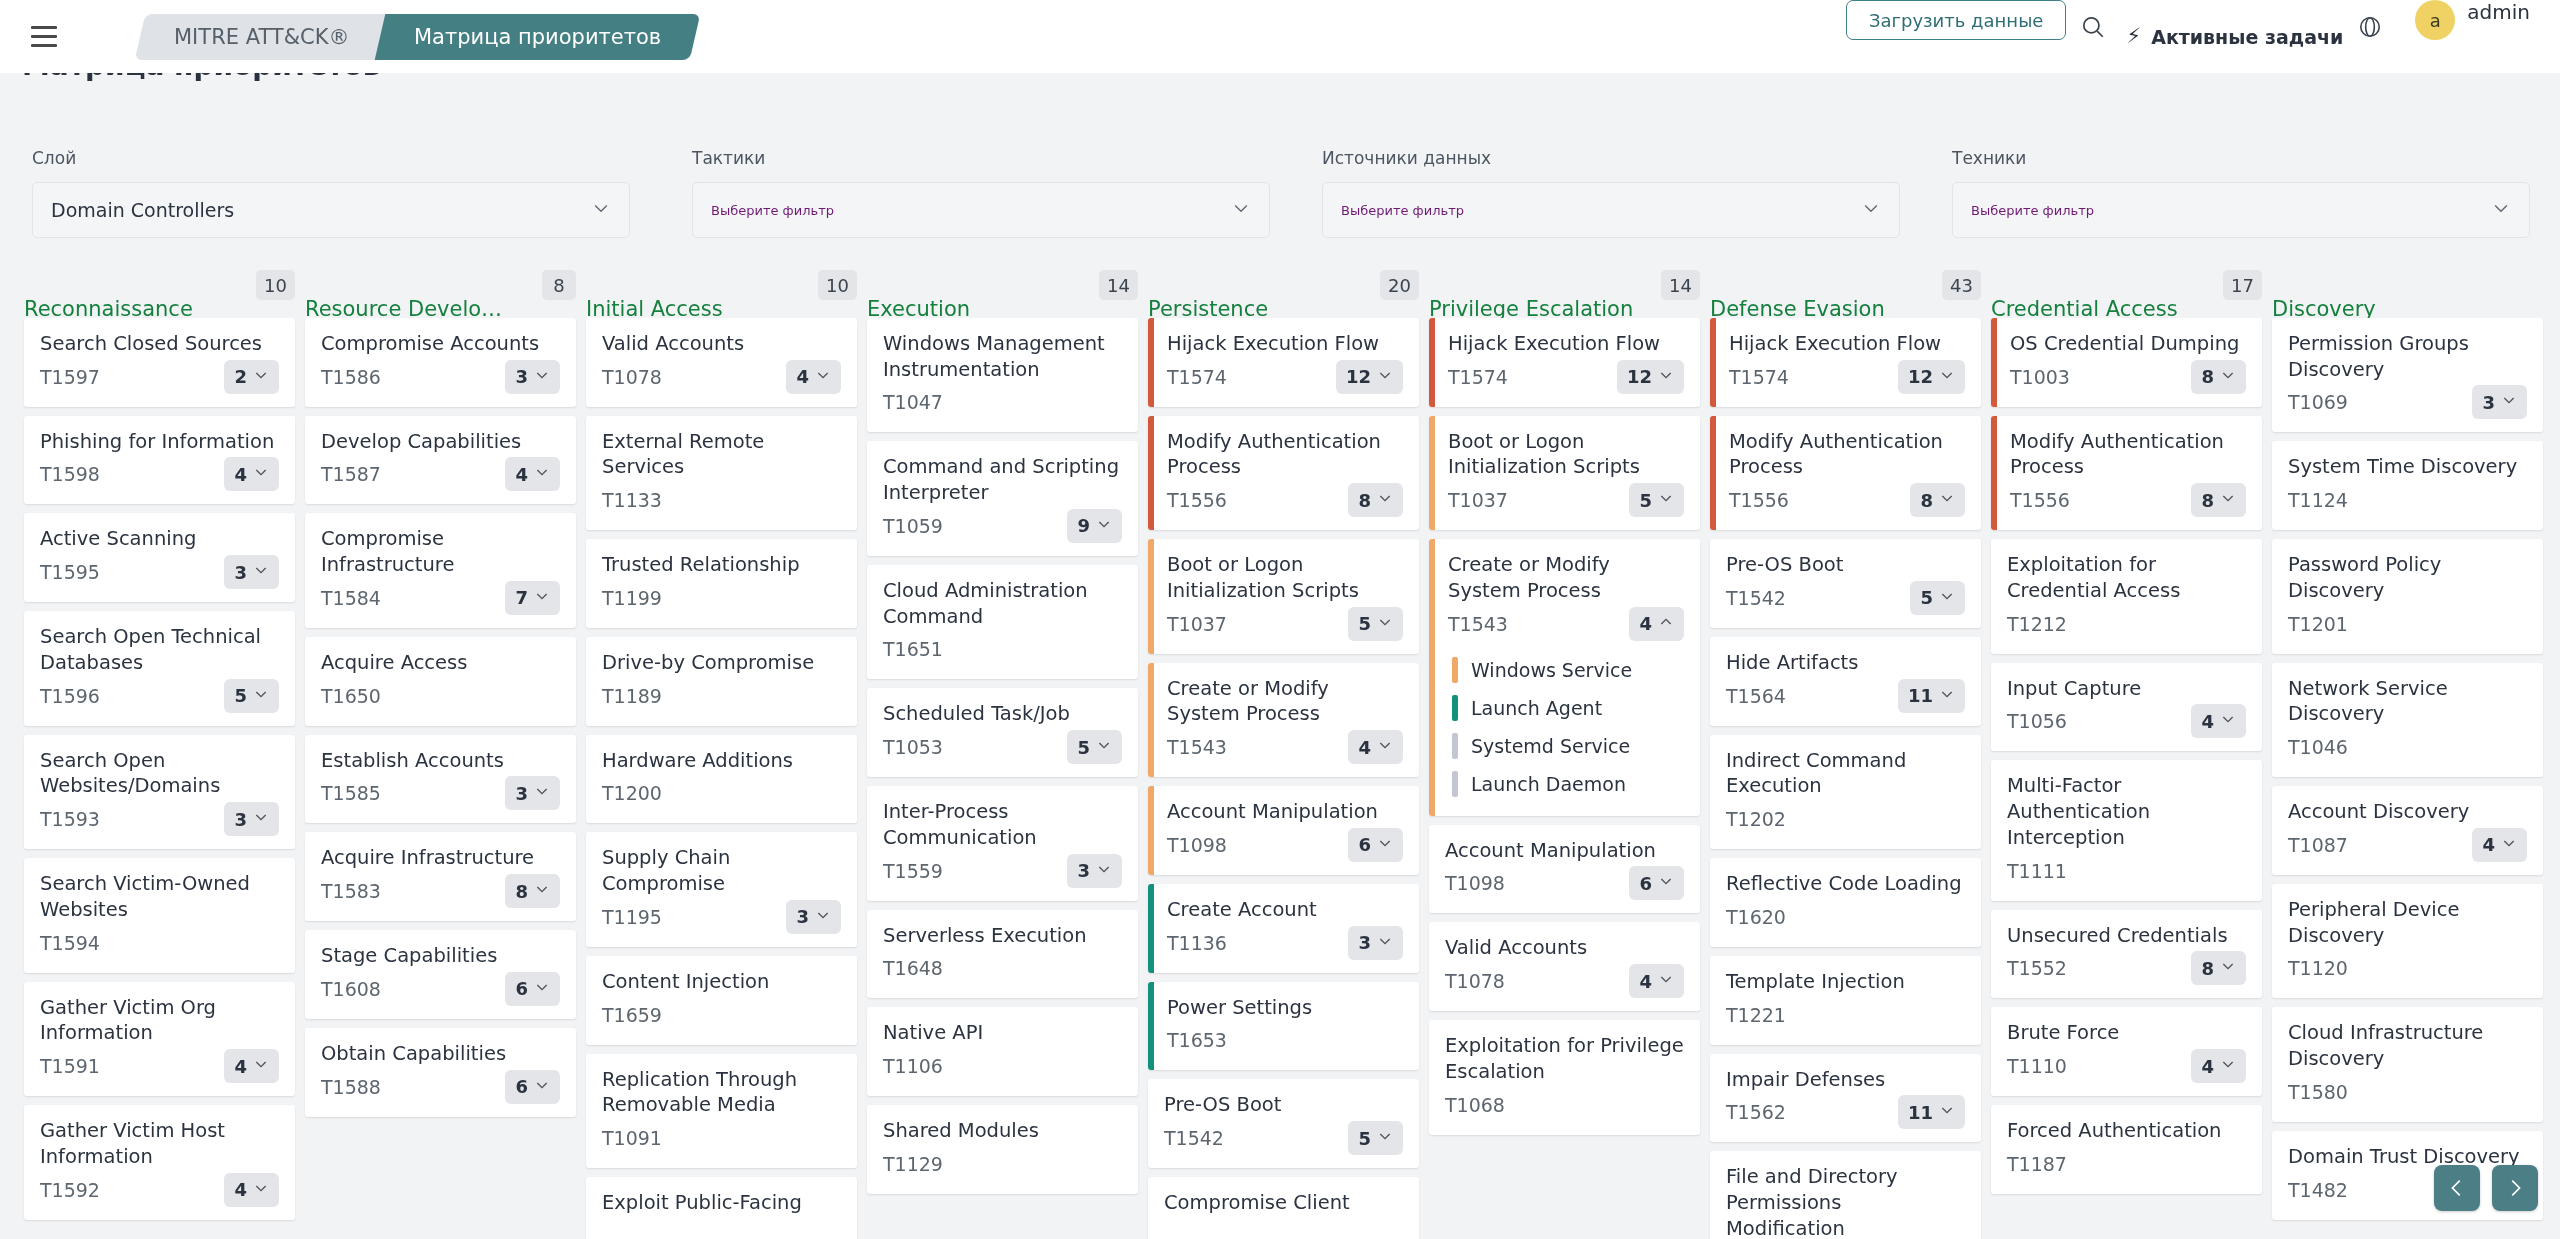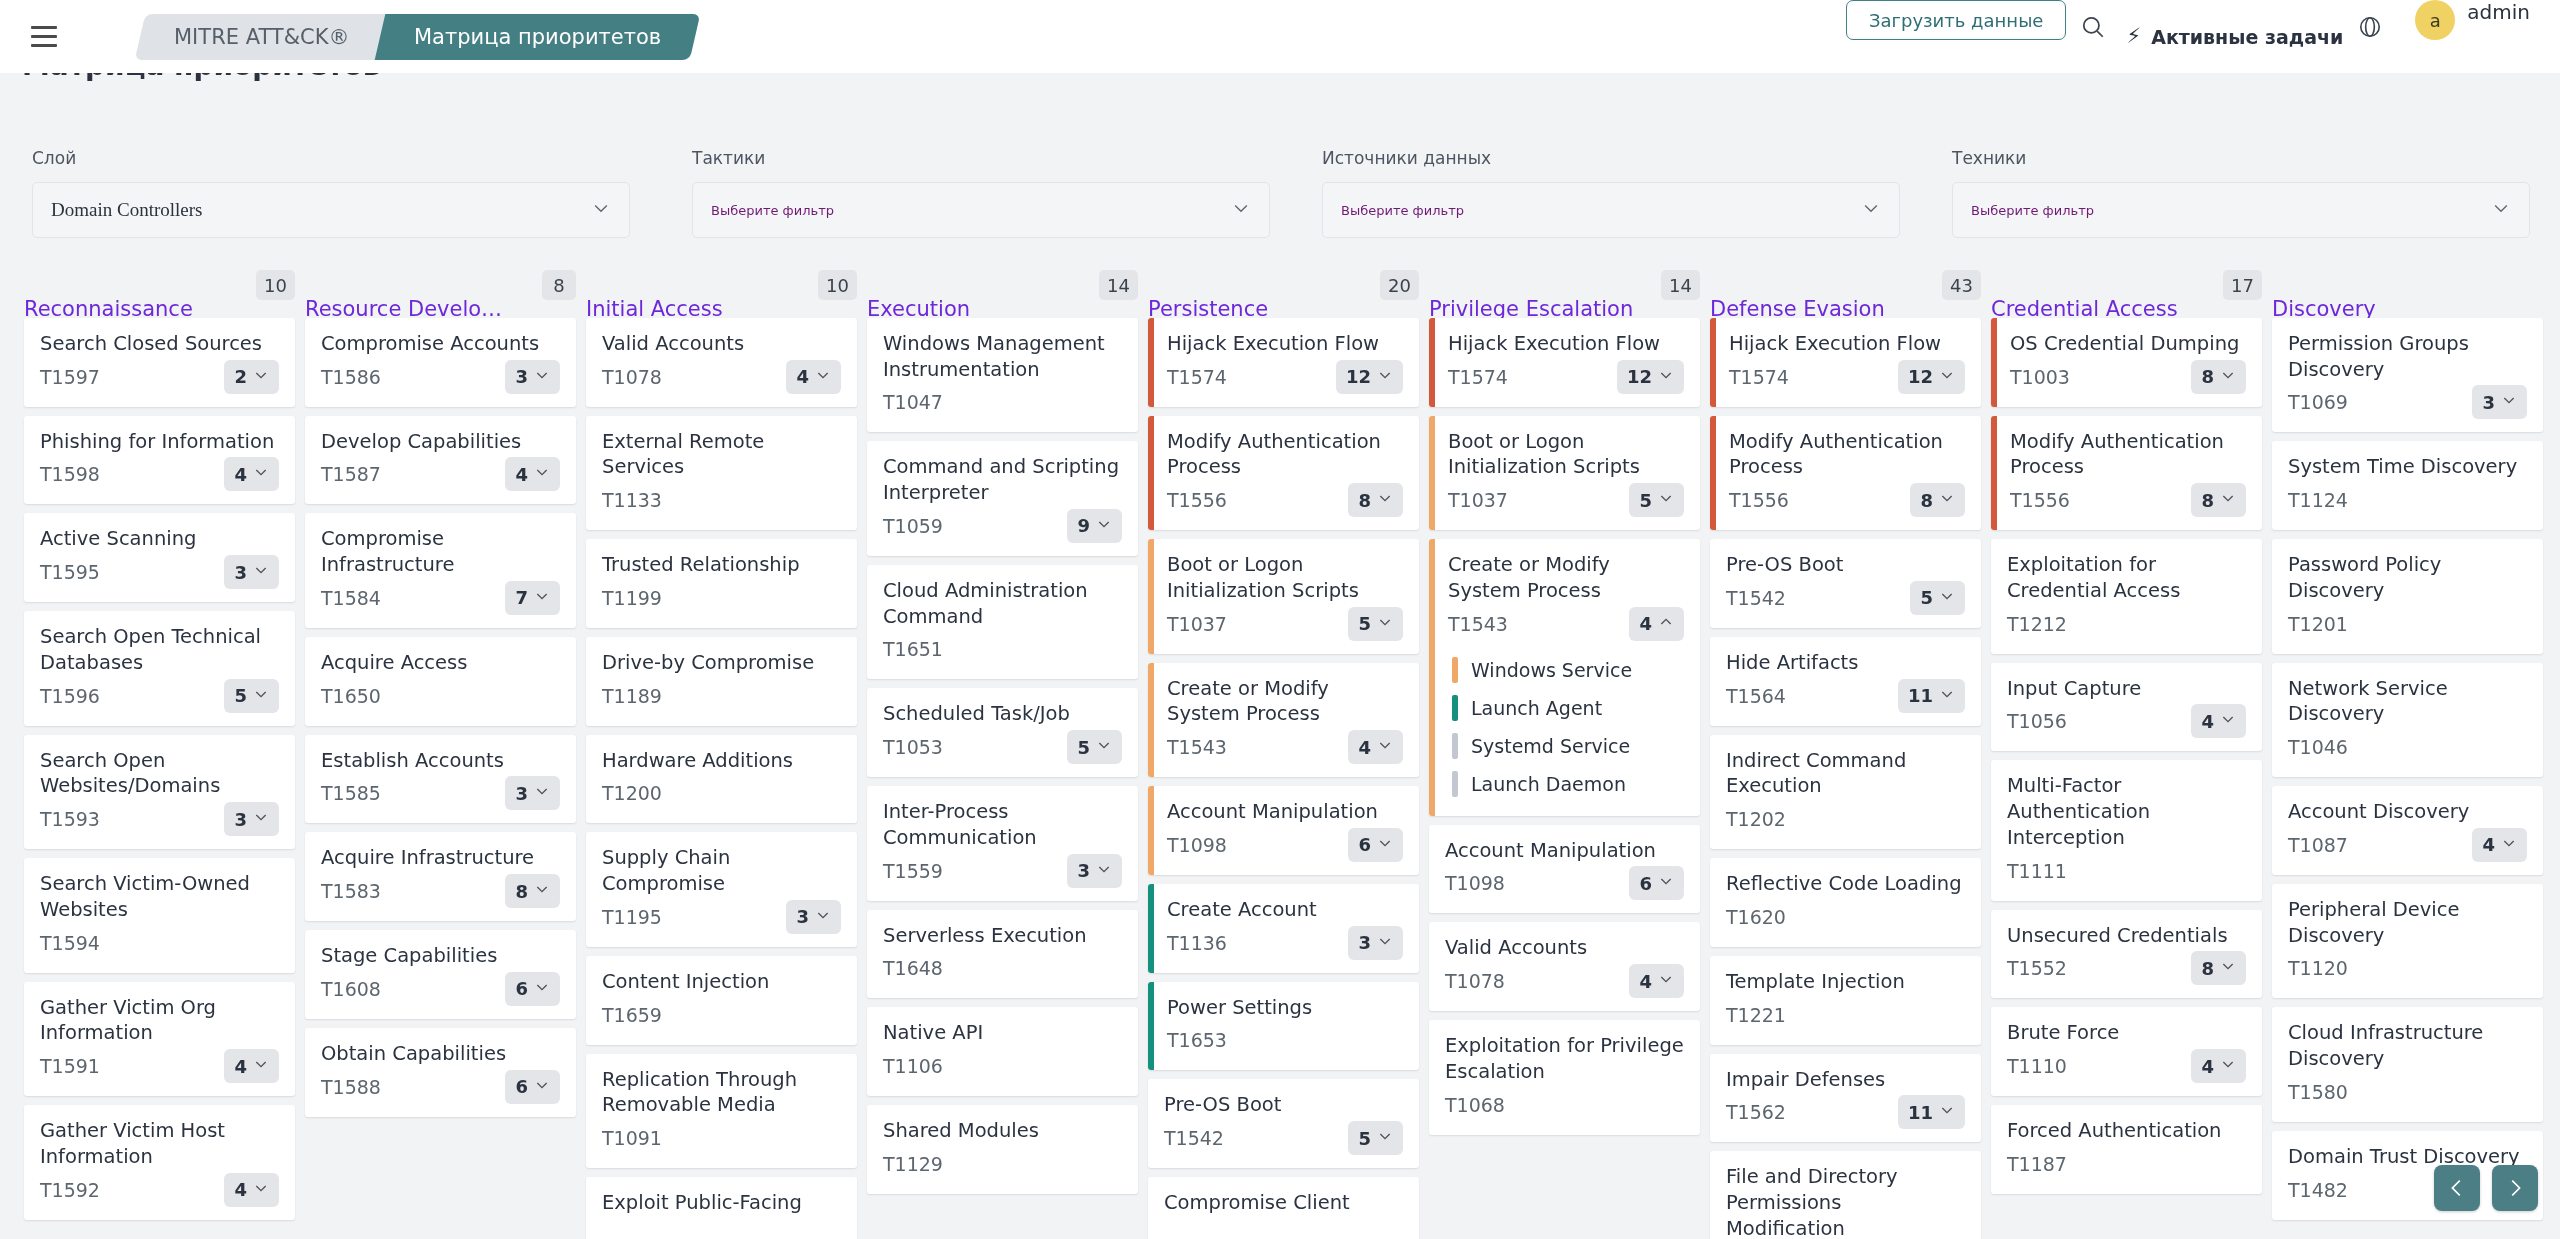--- a/index.html
+++ b/index.html
@@ -85,42 +85,42 @@
   }
   .filter:nth-child(1){ width: 660px; }
   .filter:nth-child(2){ width: 630px; }
   .filter:nth-child(3){ width: 630px; }
   .filter:nth-child(4){ width: 640px; }
   .filter-label { font-size: 17px; color: #4c5560; margin-bottom: 14px; }
   .select {
     height: 56px; background: #f4f5f7; border: 1px solid #e2e4e8; border-radius: 5px;
     display:flex; align-items:center; padding: 0 18px; cursor: pointer;
   }
-  .filter:nth-child(1) .select { width: 598px; font-family: Liberation Serif, serif; }
+  .filter:nth-child(1) .select { width: 598px; }
   .filter:nth-child(2) .select { width: 578px; }
   .filter:nth-child(3) .select { width: 578px; }
   .filter:nth-child(4) .select { width: 578px; }
   .select .val { font-size: 19px; color: #2b3340; }
   .select .ph { font-size: 13px; color: #701a75; }
   .chev { margin-left: auto; color: #5d666f; }
 
   
   .matrix {
     position: absolute; top: 262px; left: 0;
     width: 2560px; height: 977px;
     overflow: hidden;
   }
   .cols { display: flex; padding-left: 24px; }
   .col { width: 281px; flex: 0 0 281px; padding-right: 10px; }
   .col-head {
     display: flex; align-items: center; gap: 10px;
     height: 46px; margin-bottom: 10px;
   }
   .col-title {
-    font-size: 21px; color: #6d28d9;
+    font-size: 21px; color: #15803d;
     white-space: nowrap; overflow: hidden; text-overflow: ellipsis;
     max-width: 205px;
     margin-top: 48px;
   }
   .col-count {
     margin-left: auto;
     background: #e3e5e8; color: #3b444e; border-radius: 5px;
     min-width: 34px; height: 30px; padding: 0 8px;
     display:flex; align-items:center; justify-content:center;
     font-size: 18px;

